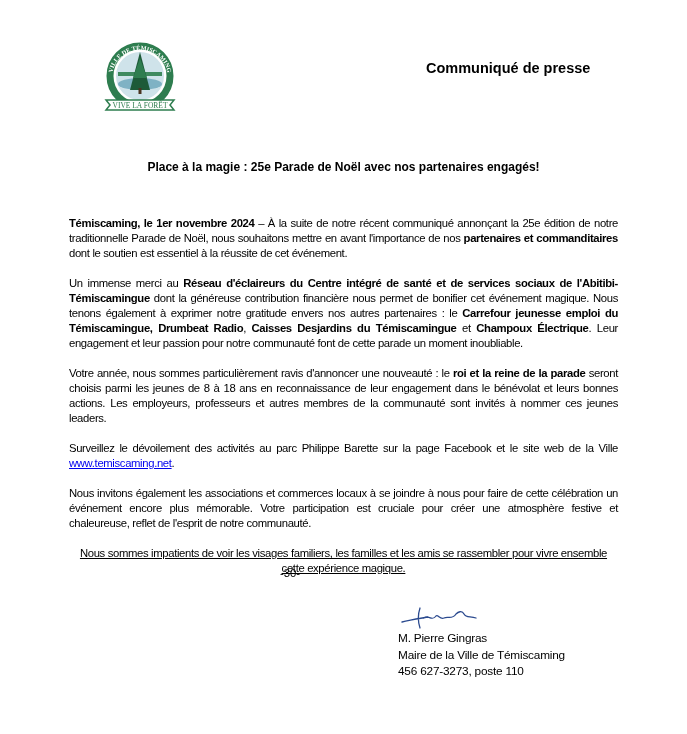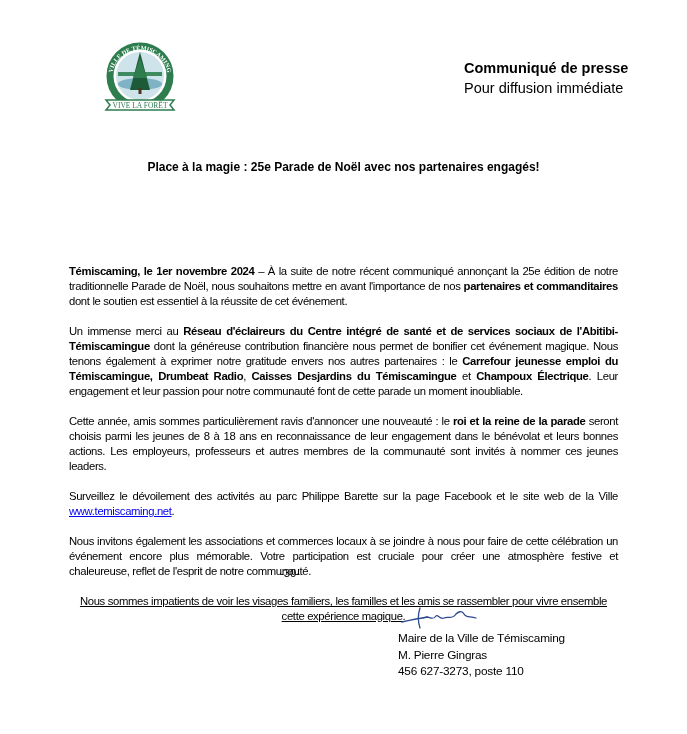--- a/index.html
+++ b/index.html
@@ -1,25 +1,25 @@
 <!DOCTYPE html>
 <html><head>
 <meta charset="utf-8">
 <style>
   html, body { margin: 0; padding: 0; background: #ffffff; }
   body { width: 687px; height: 734px; position: relative; overflow: hidden;
          font-family: "Liberation Sans", sans-serif; color: #000; }
   .logo { position: absolute; left: 100px; top: 38px; width: 80px; height: 78px; }
-  .header-right { position: absolute; left: 426px; top: 58px; margin-left: 38px; }
+  .header-right { position: absolute; left: 426px; top: 58px; }
   .header-right .h1 { font-size: 14.5px; font-weight: bold; line-height: 20px; }
   .header-right .h2 { font-size: 14.5px; line-height: 20px; }
   .title { position: absolute; left: 0; width: 687px; top: 160px; text-align: center;
            font-size: 12px; font-weight: bold; }
   .body { position: absolute; left: 69px; top: 216px; width: 549px;
-          font-size: 11.3px; line-height: 15px; letter-spacing: -0.35px; margin-top: 48px; }
+          font-size: 11.3px; line-height: 15px; letter-spacing: -0.35px; }
   .body p { margin: 0 0 15px 0; text-align: justify; }
   .body p.left { text-align: center; text-decoration: underline; }
   a.link { color: #0000ee; text-decoration: underline; }
   .thirty { position: absolute; left: 0; width: 580px; top: 567px; text-align: center;
             font-size: 11.3px; }
   .sig-wrap { position: absolute; left: 398px; top: 600px; }
   .sig-svg { display: block; margin-left: 0; width: 100px; height: 30px; }
   .sig-lines { font-size: 11.8px; line-height: 16.5px; letter-spacing: -0.2px; }
 </style>
 </head>
@@ -40,43 +40,42 @@
     <text font-size="6.2" font-weight="bold" fill="#ffffff" font-family="Liberation Serif, serif">
       <textPath href="#arcTop" startOffset="50%" text-anchor="middle">VILLE DE TÉMISCAMING</textPath>
     </text>
     <path d="M6,62 L74,62 L70,67 L74,72 L6,72 L10,67 Z" fill="#ffffff" stroke="#2e7d4f" stroke-width="1.5"></path>
     <text x="40" y="70" font-size="7.5" text-anchor="middle" fill="#2e7d4f" font-family="Liberation Serif, serif">VIVE LA FORÊT</text>
   </svg>
 </div>
 
 <div class="header-right">
   <div class="h1">Communiqué de presse</div>
-  <div class="h2">Pour diffusion immédiate</div>
 </div>
 
 <div class="title">Place à la magie : 25e Parade de Noël avec nos partenaires engagés!</div>
 
 <div class="body">
   <p><b>Témiscaming, le 1er novembre 2024</b><span> – À la suite de notre récent communiqué annonçant la 25e édition de notre traditionnelle Parade de Noël, nous souhaitons mettre en avant l'importance de nos </span><b>partenaires et commanditaires</b><span> dont le soutien est essentiel à la réussite de cet événement.</span></p>
 
   <p><span>Un immense merci au </span><b>Réseau d'éclaireurs du Centre intégré de santé et de services sociaux de l'Abitibi-Témiscamingue</b><span> dont la généreuse contribution financière nous permet de bonifier cet événement magique. Nous tenons également à exprimer notre gratitude envers nos autres partenaires : le </span><b>Carrefour jeunesse emploi du Témiscamingue, Drumbeat Radio</b><span>, </span><b>Caisses Desjardins du Témiscamingue</b><span> et </span><b>Champoux Électrique</b><span>. Leur engagement et leur passion pour notre communauté font de cette parade un moment inoubliable.</span></p>
 
-  <p><span>Cette année, amis sommes particulièrement ravis d'annoncer une nouveauté : le </span><b>roi et la reine de la parade</b><span> seront choisis parmi les jeunes de 8 à 18 ans en reconnaissance de leur engagement dans le bénévolat et leurs bonnes actions. Les employeurs, professeurs et autres membres de la communauté sont invités à nommer ces jeunes leaders.</span></p>
+  <p><span>Votre année, nous sommes particulièrement ravis d'annoncer une nouveauté : le </span><b>roi et la reine de la parade</b><span> seront choisis parmi les jeunes de 8 à 18 ans en reconnaissance de leur engagement dans le bénévolat et leurs bonnes actions. Les employeurs, professeurs et autres membres de la communauté sont invités à nommer ces jeunes leaders.</span></p>
 
   <p><span>Surveillez le dévoilement des activités au parc Philippe Barette sur la page Facebook et le site web de la Ville </span><a class="link" href="#">www.temiscaming.net</a><span>.</span></p>
 
   <p><span>Nous invitons également les associations et commerces locaux à se joindre à nous pour faire de cette célébration un événement encore plus mémorable. Votre participation est cruciale pour créer une atmosphère festive et chaleureuse, reflet de l'esprit de notre communauté.</span></p>
 
   <p class="left"><span>Nous sommes impatients de voir les visages familiers, les familles et les amis se rassembler pour vivre ensemble cette expérience magique.</span></p>
 </div>
 
 <div class="thirty">-30-</div>
 
 <div class="sig-wrap">
   <svg class="sig-svg" viewBox="0 0 100 30">
     <path d="M4,22 C14,20 22,18 30,17 M22,8 C20,14 20,22 22,28 M26,18 C30,14 34,22 38,16 C40,14 42,20 46,18 C50,16 54,20 58,14 C60,12 64,10 66,14 C68,18 72,16 78,18" fill="none" stroke="#2b4a8f" stroke-width="1.3" stroke-linecap="round"></path>
   </svg>
   <div class="sig-lines">
+    <div>M. Pierre Gingras</div>
     <div>Maire de la Ville de Témiscaming</div>
-    <div>M. Pierre Gingras</div>
     <div>456 627-3273, poste 110</div>
   </div>
 </div>
 
 </body></html>

